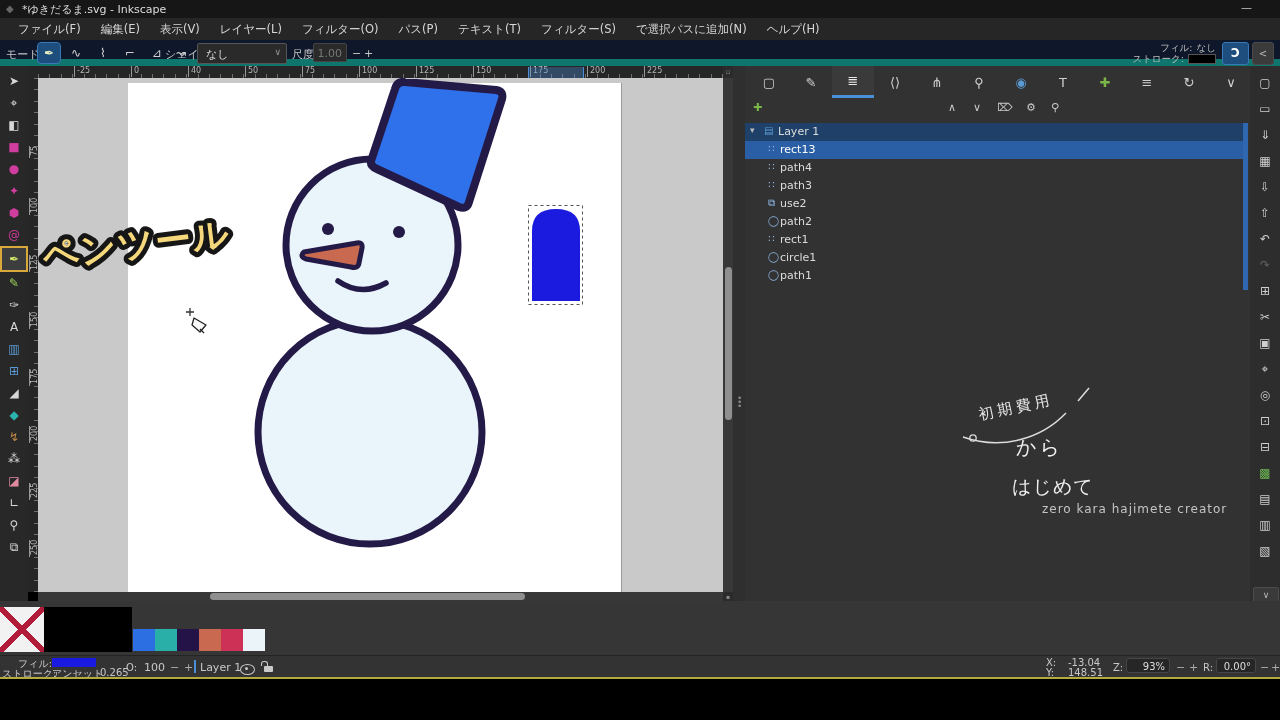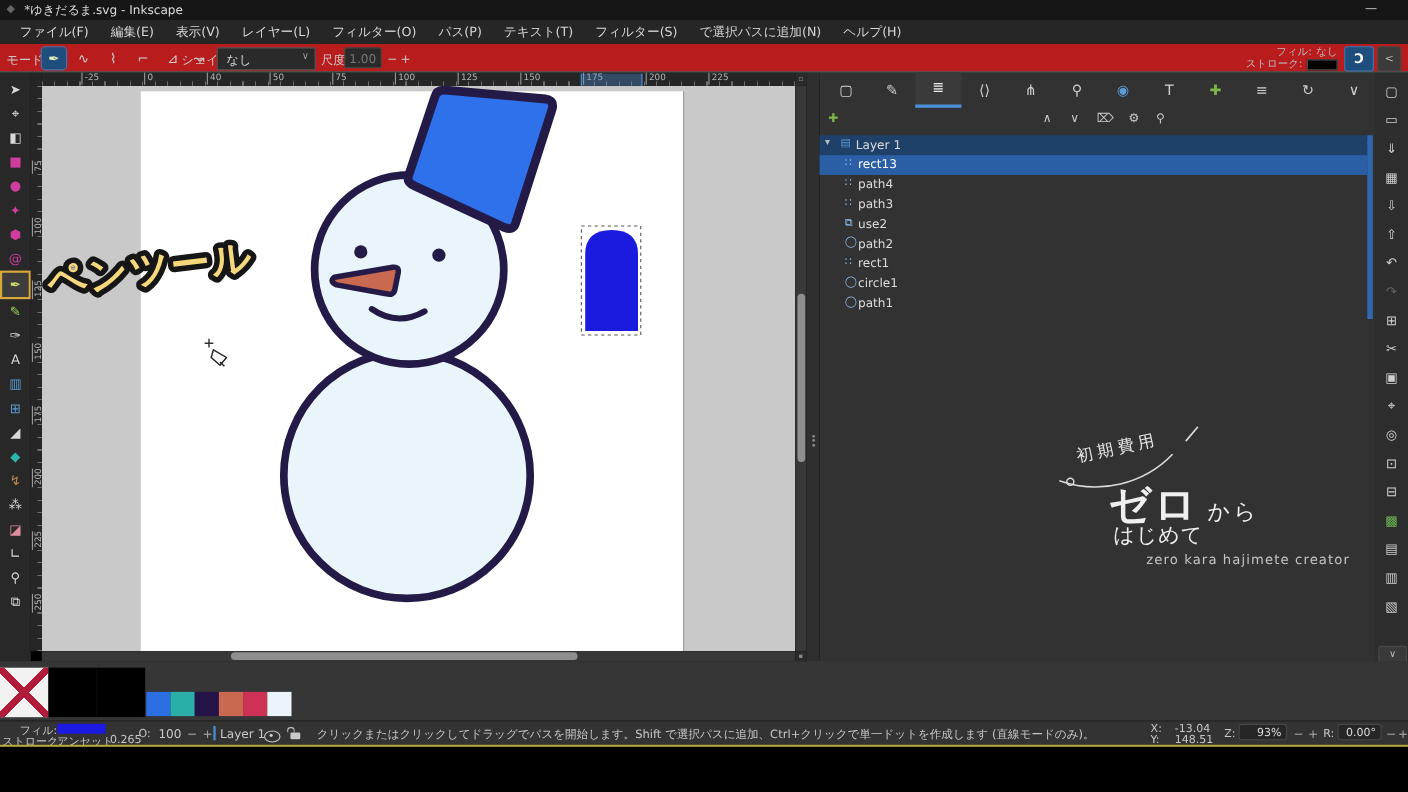--- a/index.html
+++ b/index.html
@@ -8,21 +8,21 @@
   .abs{position:absolute;}
   
   #titlebar{left:0;top:0;width:1280px;height:18px;background:#161616;color:#ddd;font-size:11px;}
   #titlebar .logo{position:absolute;left:6px;top:3px;color:#666;font-size:10px;}
   #titlebar .t{position:absolute;left:22px;top:2px;}
   #titlebar .min{position:absolute;right:28px;top:1px;color:#ccc;}
   
   #menubar{left:0;top:18px;width:1280px;height:22px;background:#262626;display:flex;align-items:center;padding-left:8px;box-sizing:border-box;}
   #menubar span{color:#d6d6d6;font-size:11.5px;padding:0 10px;height:22px;line-height:22px;display:inline-block;text-align:right;}
   
-  #toolopts{left:0;top:40px;width:1280px;height:26px;background:#b91c1c;border-bottom:1px solid #0f766e;box-sizing:border-box;}
+  #toolopts{left:0;top:40px;width:1280px;height:26px;background:#0f172a;border-bottom:7px solid #0f766e;box-sizing:border-box;}
   #toolopts .lbl{position:absolute;color:#c9c9c9;font-size:11px;top:7px;}
   .modebtn{position:absolute;top:3px;width:22px;height:20px;border-radius:3px;color:#cfcfcf;font-size:12px;
            display:flex;align-items:center;justify-content:center;}
   .modebtn.active{background:#1d4e7e;outline:1px solid #3a78b5;color:#eaf2c0;}
   #shapebox{position:absolute;left:197px;top:3px;width:88px;height:19px;background:#2a2a2a;border:1px solid #555;border-radius:2px;color:#ddd;font-size:11px;}
   #shapebox .v{position:absolute;left:8px;top:3px;}
   #shapebox .c{position:absolute;right:5px;top:3px;color:#999;font-size:9px;}
   #scalebox{position:absolute;left:313px;top:3px;width:34px;height:19px;background:#2a2a2a;border:1px solid #444;border-radius:2px;color:#777;font-size:11px;text-align:right;line-height:19px;padding-right:4px;box-sizing:border-box;}
   .dim{color:#666;}
   #fs-ind{position:absolute;left:1096px;top:2px;width:120px;font-size:9.5px;color:#bbb;line-height:11px;}
@@ -408,21 +408,20 @@
   </div>
   <div class="abs" id="treescroll"></div>
 
   <div class="abs" id="wm-line1">初期費用</div>
   <svg class="abs" style="left:950px;top:385px;" width="300" height="130" viewBox="950 385 300 130">
     <path d="M963,437 C1000,450 1040,440 1066,413" fill="none" stroke="#dcdcdc" stroke-width="1.5"></path>
     <circle cx="973" cy="438" r="3.2" fill="none" stroke="#dcdcdc" stroke-width="1.3"></circle>
     <path d="M1078,401 L1089,388" fill="none" stroke="#dcdcdc" stroke-width="1.5"></path>
   </svg>
   <div class="abs" id="wm-line2">
-    <span class="big">ゼロ</span>
     <span class="small">から</span>
   </div>
   <div class="abs" id="wm-line3">
     <span class="small">はじめて</span>
   </div>
   <div class="abs" id="wm-line4">zero kara hajimete creator</div>
 
   <div class="abs" id="cmdbar">
     <div class="cbi" style="top:4px;">
         <span>▢</span>
@@ -504,21 +503,20 @@
     <span class="r2" style="left:52px;">アンセット</span>
     <span class="r2" style="left:100px;text-align:center;">0.265</span>
     <span style="left:126px;top:6px;">O:</span>
     <span style="left:144px;top:5px;font-size:11px;">100</span>
     <span class="spin" style="left:170px;top:5px;">−</span>
     <span class="spin dim" style="left:184px;top:5px;">+</span>
     <div id="laybar"></div>
     <span style="left:200px;top:5px;font-size:11px;">Layer 1</span>
     <span class="icon-eye"></span>
     <span class="icon-lock"></span>
-    <span style="left:288px;top:5px;font-size:10.5px;max-width:745px;overflow:hidden;">クリックまたはクリックしてドラッグでパスを開始します。Shift で選択パスに追加、Ctrl+クリックで単一ドットを作成します (直線モードのみ)。</span>
     <span class="r1" style="left:1046px;">X:</span>
     <span class="r1" style="left:1068px;">-13.04</span>
     <span class="r2" style="left:1046px;">Y:</span>
     <span class="r2" style="left:1068px;">148.51</span>
     <span style="left:1113px;top:6px;">Z:</span>
     <div class="numbox" style="left:1126px;width:44px;">93%</div>
     <span class="spin" style="left:1176px;top:5px;">−</span>
     <span class="spin" style="left:1189px;top:5px;">+</span>
     <span style="left:1203px;top:6px;">R:</span>
     <div class="numbox" style="left:1216px;width:40px;">0.00°</div>

